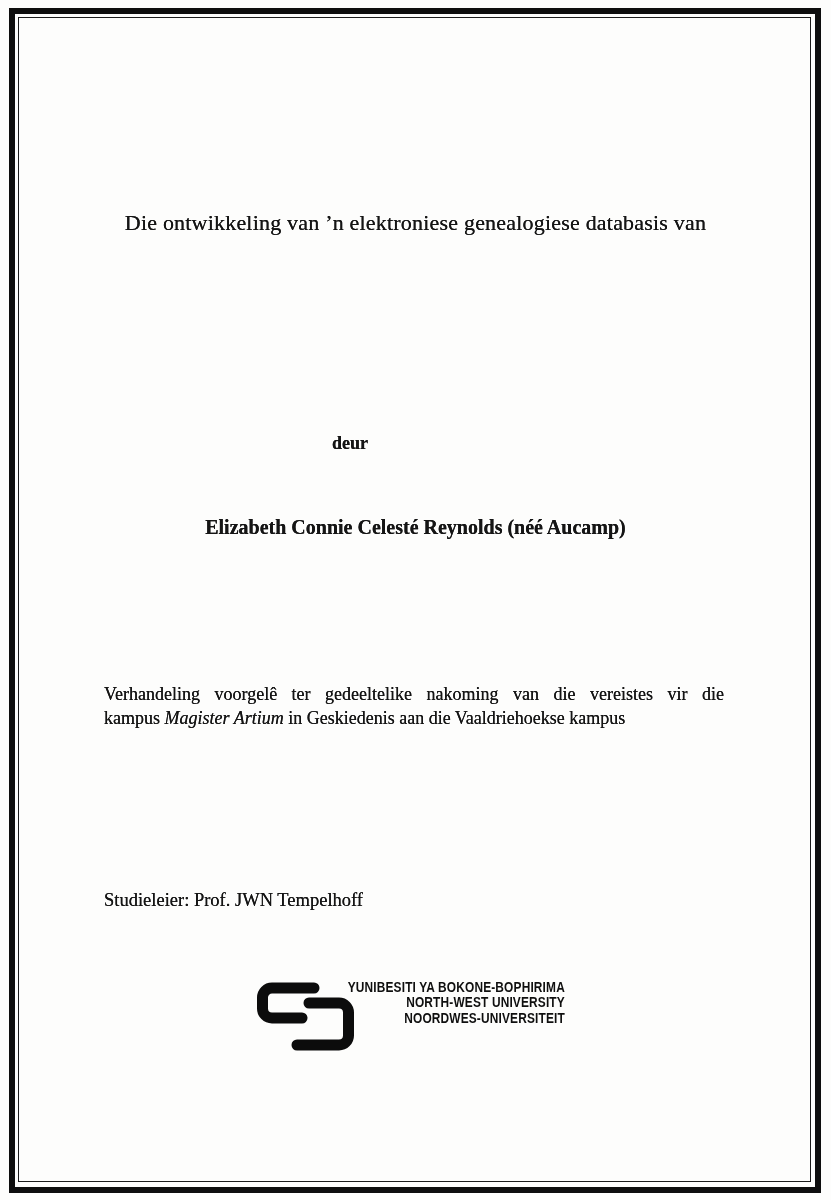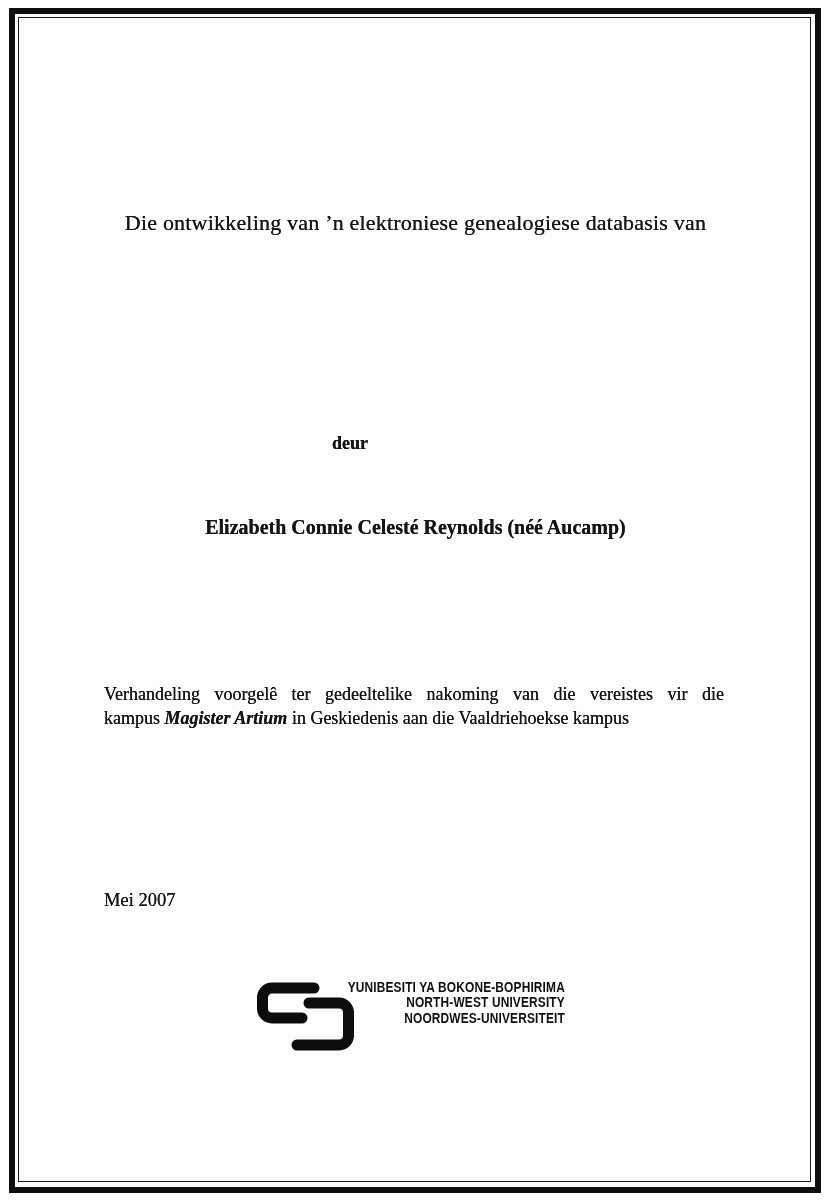--- a/index.html
+++ b/index.html
@@ -59,21 +59,21 @@
     left: 104px; top: 659px; width: 620px;
     font-size: 18px;
     line-height: 23.5px;
     text-shadow: 0 0 0.4px currentColor;
     margin-top: 24px;
   }
   .statement .just {
     text-align: justify;
     text-align-last: justify;
   }
-  .statement .italic { font-style: italic; font-weight: bold; }
+  .statement .italic { font-style: italic; }
   .supervisor-block {
     position: absolute;
     left: 104px; top: 889px;
     font-size: 18.5px;
     line-height: 22.5px;
     text-shadow: 0 0 0.4px currentColor;
   }
   .logo {
     position: absolute;
     left: 257px; top: 980px; width: 308px; height: 74px; text-decoration: underline;
@@ -113,21 +113,21 @@
   <div class="byline">deur</div>
 
   <div class="author">Elizabeth Connie Celesté Reynolds (néé Aucamp)</div>
 
   <div class="statement">
     <div class="just">Verhandeling voorgelê ter gedeeltelike nakoming van die vereistes vir die</div>
     <div><span>kampus </span><span class="italic">Magister Artium</span><span> in Geskiedenis aan die Vaaldriehoekse kampus</span></div>
   </div>
 
   <div class="supervisor-block">
-    <div>Mei 2007</div>
+    <div>Studieleier: Prof. JWN Tempelhoff</div>
   </div>
 
   <div class="logo">
     <svg class="logo-mark" viewBox="0 0 97 70" xmlns="http://www.w3.org/2000/svg" aria-hidden="true">
       <path d="M 57 6 L 15 6 A 9.5 9.5 0 0 0 5.5 15.5 L 5.5 26.5 A 9.5 9.5 0 0 0 15 36 L 45 36" fill="none" stroke="#0c0c0c" stroke-width="11" stroke-linecap="round"></path>
       <path d="M 40 63 L 82 63 A 9.5 9.5 0 0 0 91.5 53.5 L 91.5 30.5 A 9.5 9.5 0 0 0 82 21 L 52 21" fill="none" stroke="#0c0c0c" stroke-width="11" stroke-linecap="round"></path>
     </svg>
     <div class="logo-text">
       <div>YUNIBESITI YA BOKONE-BOPHIRIMA</div>
       <div>NORTH-WEST UNIVERSITY</div>

